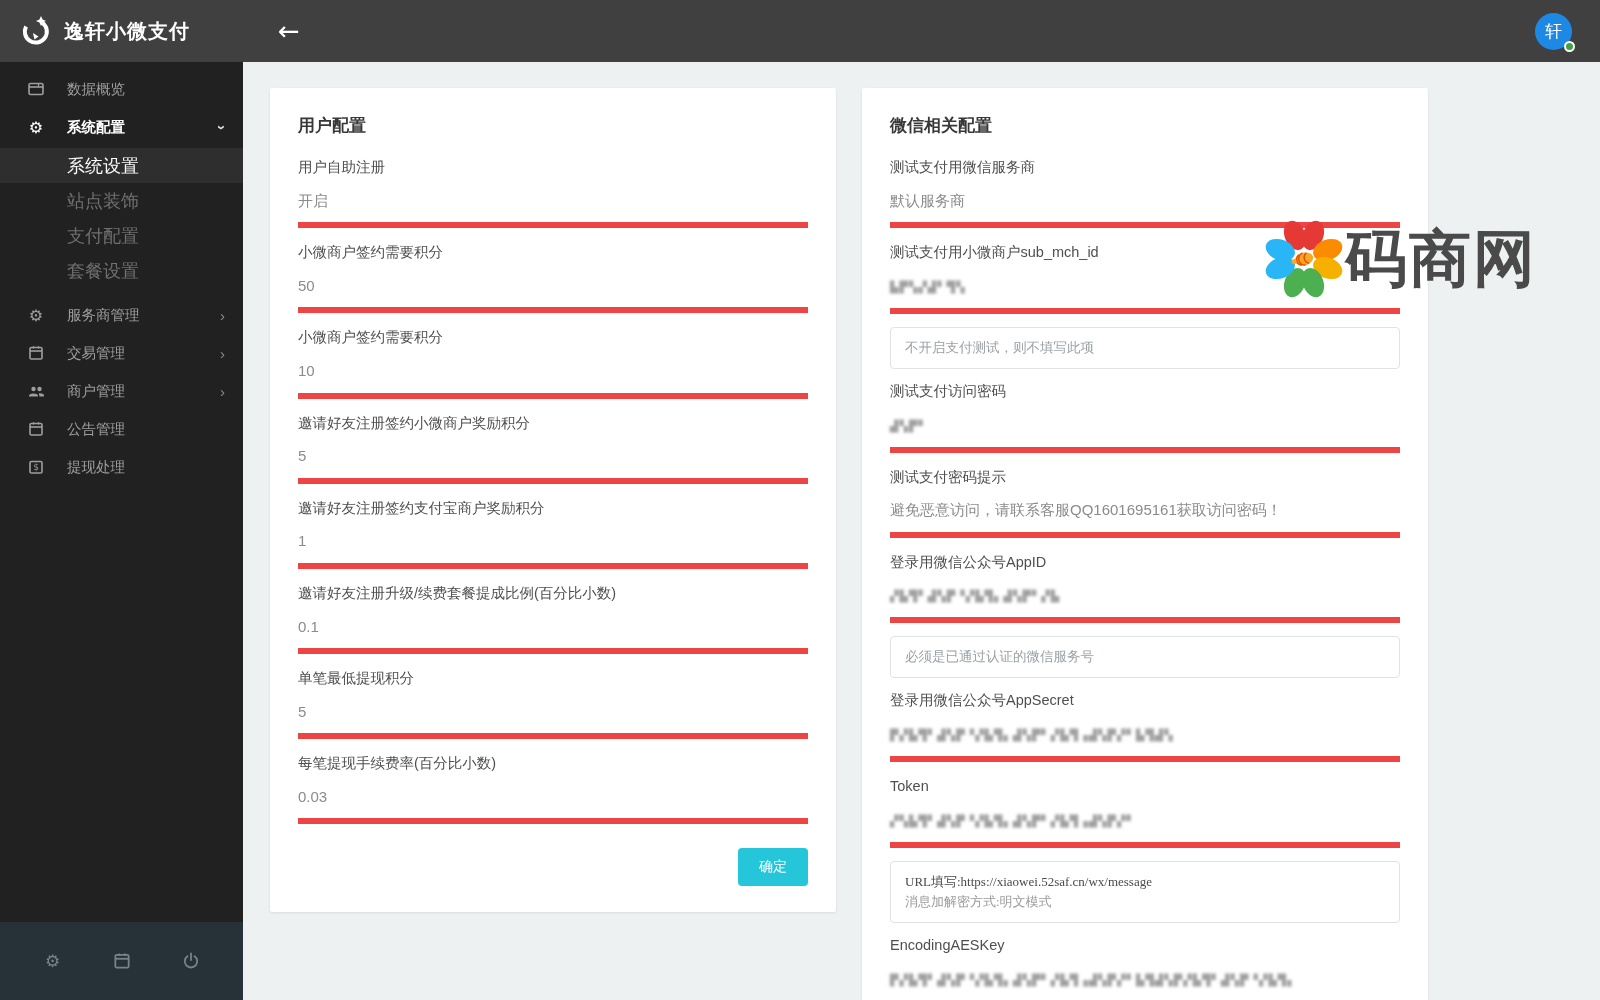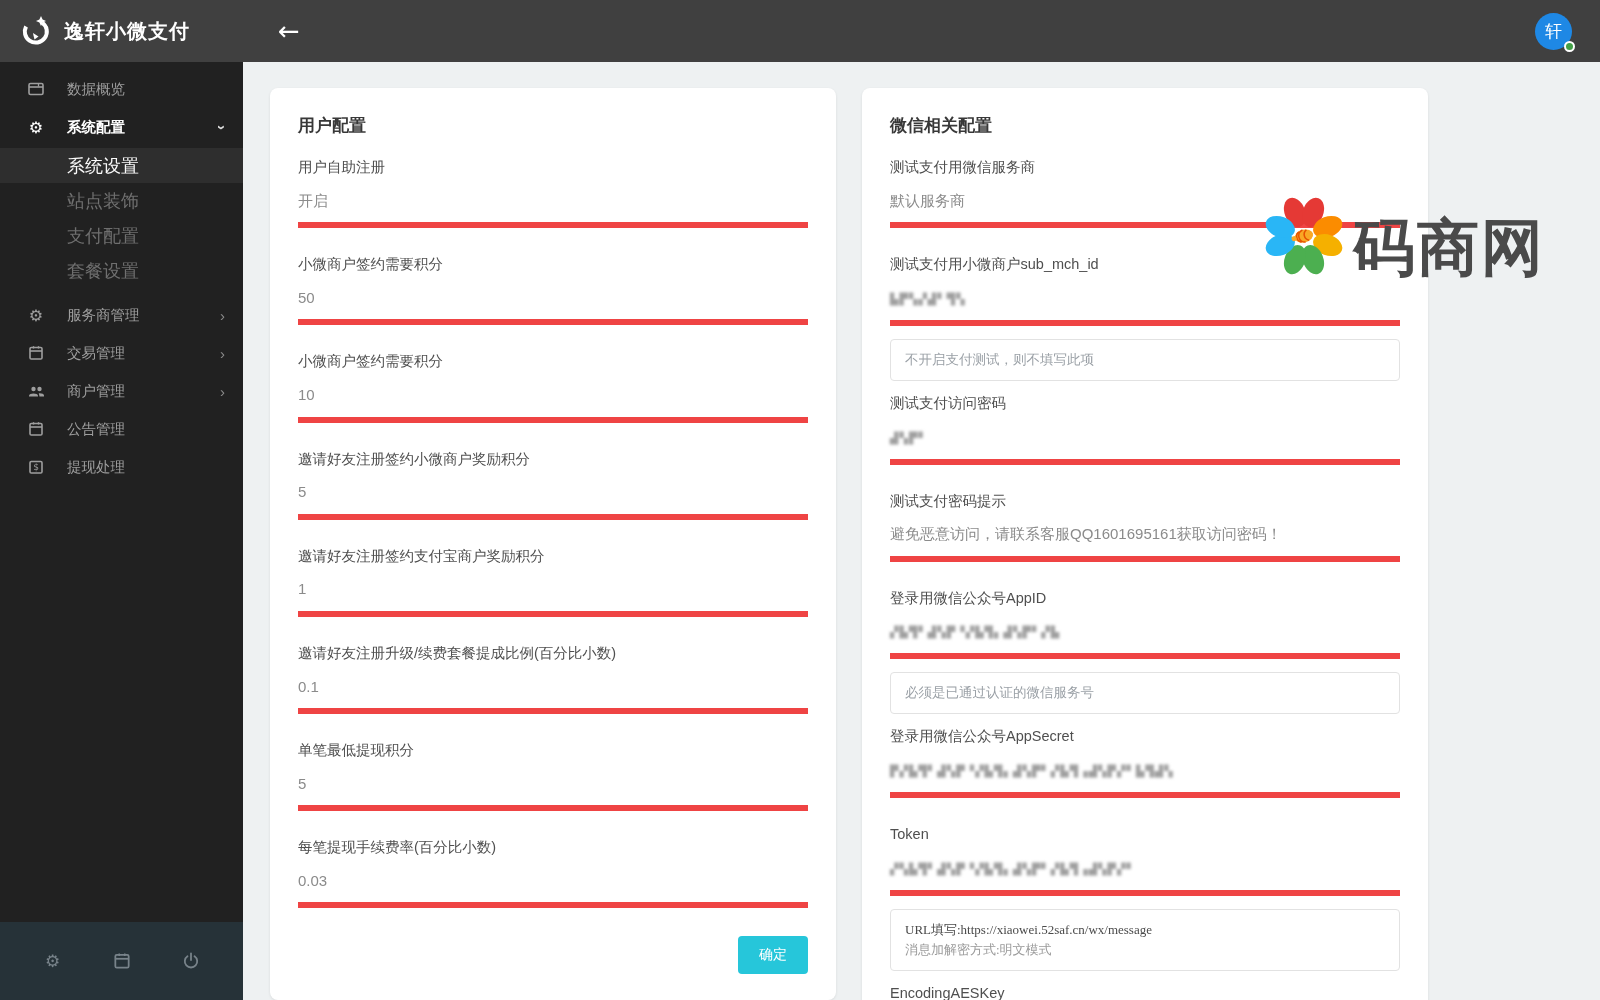--- a/index.html
+++ b/index.html
@@ -59,25 +59,25 @@
   .sb-icon { color:#78838a; width:22px; height:22px; display:flex; align-items:center; justify-content:center; cursor:pointer; font-size:17px; }
   svg.icon { display:block; }
 
   
   .main {
     position:absolute; left:243px; top:62px; right:0; bottom:0;
     overflow:hidden; padding:26px 60px 0 27px;
   }
   .cards { display:flex; align-items:flex-start; gap:26px; }
   .card {
-    background:#ffffff; width:566px; border-radius:8px;
+    background:#ffffff; width:566px; border-radius:2px;
     box-shadow:0 1px 3px rgba(0,0,0,0.09); padding:26px 28px;
   }
   .card-title { font-size:17px; font-weight:700; color:#383838; margin-bottom:22px; }
-  .field { margin-bottom:28px; }
+  .field { margin-bottom:16px; }
   .field-label { font-size:14.5px; color:#4f4f4f; margin-bottom:17px; line-height:1.15; }
   .field-value {
     font-size:15px; color:#8b8b8b; padding-bottom:13px;
     border-bottom:6px solid #ef4444; line-height:1.1; cursor:text; min-height:29px;
   }
   .masked {
     font-family:"DejaVu Sans",sans-serif; font-size:11px; letter-spacing:1px;
     color:#9f9f9f; filter:blur(1.4px); line-height:15px;
   }
   .hint-input {
@@ -93,22 +93,22 @@
   .info-line2 { color:#9a9a9a; }
   .submit-row { display:flex; justify-content:flex-end; margin-top:24px; }
   .btn-confirm {
     background:#26c6da; color:#ffffff; border:none; border-radius:4px;
     font-size:14px; padding:10px 21px; cursor:pointer;
     font-family:"Liberation Sans","DejaVu Sans",sans-serif;
   }
 
   
   .watermark {
-    position:absolute; left:1263px; top:193px; z-index:40;
-    display:flex; align-items:flex-end; gap:8px; pointer-events:none;
+    position:absolute; left:1263px; top:216px; z-index:40;
+    display:flex; align-items:center; pointer-events:none;
   }
   .watermark-text {
     font-size:62px; font-weight:700; color:#4a4a4a; letter-spacing:2px;
     line-height:1; white-space:nowrap;
   }
 </style>
 </head>
 <body>
 
 <div class="header">

